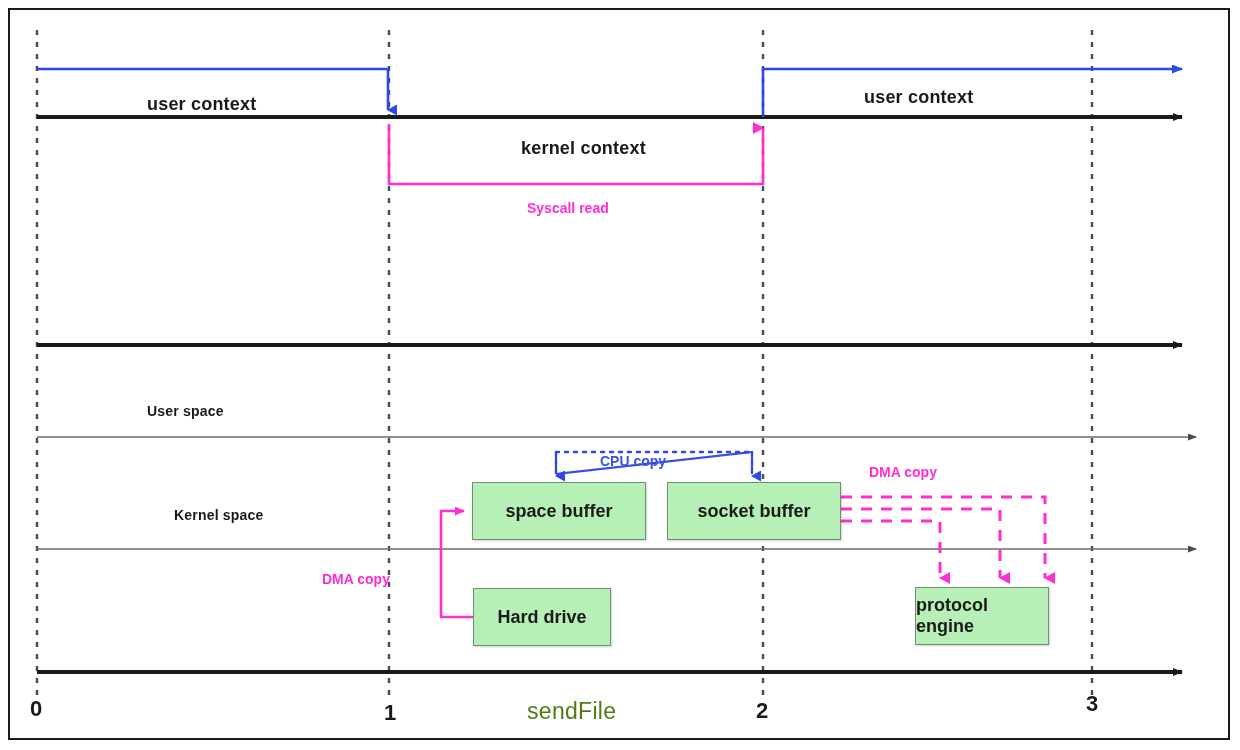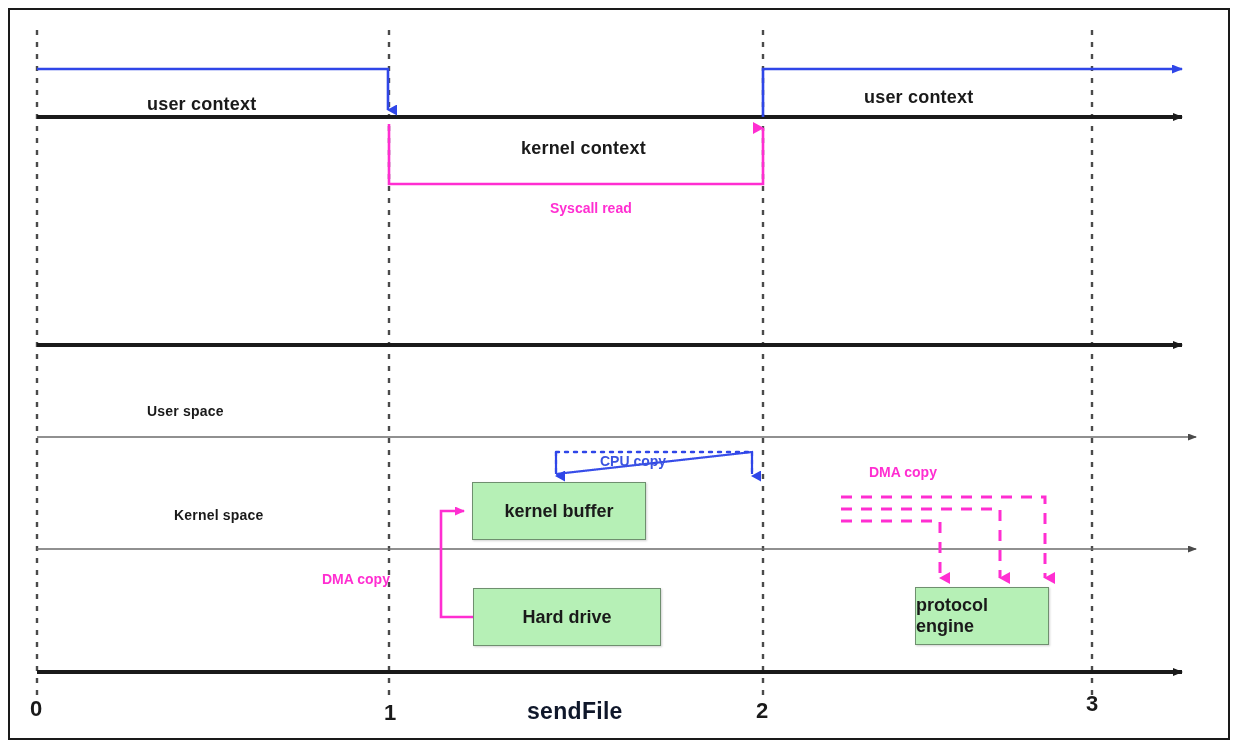--- a/index.html
+++ b/index.html
@@ -59,22 +59,22 @@
     font-weight: 700;
     color: #3a53e0;
   }
   .lbl-tick {
     font-size: 22px;
     font-weight: 700;
     color: #1a1a1a;
   }
   .lbl-title {
     font-size: 23px;
-    font-weight: 700;
-    color: #0f172a;
+    font-weight: 400;
+    color: #4d7c0f;
     letter-spacing: 0.3px;
   }
   .box {
     position: absolute;
     background: #b6f0b6;
     border: 1.5px solid #6f8f6f;
     box-sizing: border-box;
     display: flex;
     align-items: center;
     justify-content: center;
@@ -147,33 +147,36 @@
     <polyline points="473,617 441,617 441,511 464,511" fill="none" stroke="#ff2ed1" stroke-width="2.6" marker-end="url(#arrow-mag-r)"></polyline>
 
     <g>
       <polyline points="841,497 1045,497 1045,578" fill="none" stroke="#ff2ed1" stroke-width="3" stroke-dasharray="11,9" marker-end="url(#arrow-mag-dn)"></polyline>
       <polyline points="841,509 1000,509 1000,578" fill="none" stroke="#ff2ed1" stroke-width="3" stroke-dasharray="11,9" marker-end="url(#arrow-mag-dn)"></polyline>
       <polyline points="841,521 940,521 940,578" fill="none" stroke="#ff2ed1" stroke-width="3" stroke-dasharray="11,9" marker-end="url(#arrow-mag-dn)"></polyline>
     </g>
   </svg>
 
   <div class="box" style="left:472px; top:482px; width:174px; height:58px;">
-    <span>kernel buffer</span>
+    <span>space buffer</span>
   </div>
-  <div class="box" style="left:473px; top:588px; width:188px; height:58px;">
+  <div class="box" style="left:667px; top:482px; width:174px; height:58px;">
+    <span>socket buffer</span>
+  </div>
+  <div class="box" style="left:473px; top:588px; width:138px; height:58px;">
     <span>Hard drive</span>
   </div>
   <div class="box" style="left:915px; top:587px; width:134px; height:58px;">
     <span>protocol engine</span>
   </div>
 
   <div class="lbl lbl-ctx" style="left:147px; top:94px;">user context</div>
   <div class="lbl lbl-ctx" style="left:864px; top:87px;">user context</div>
   <div class="lbl lbl-ctx" style="left:521px; top:138px;">kernel context</div>
-  <div class="lbl lbl-magenta" style="left:550px; top:200px;text-align:right;">Syscall read</div>
+  <div class="lbl lbl-magenta" style="left:527px; top:200px;text-align:right;">Syscall read</div>
 
   <div class="lbl lbl-space" style="left:147px; top:403px;">User space</div>
   <div class="lbl lbl-space" style="left:138px; top:507px;padding-left:36px;">Kernel  space</div>
 
   <div class="lbl lbl-blue" style="left:600px; top:453px;">CPU copy</div>
   <div class="lbl lbl-magenta" style="left:869px; top:464px;">DMA copy</div>
   <div class="lbl lbl-magenta" style="left:322px; top:571px;">DMA copy</div>
 
   <div class="lbl lbl-tick" style="left:30px; top:696px;">0</div>
   <div class="lbl lbl-tick" style="left:384px; top:700px;">1</div>

